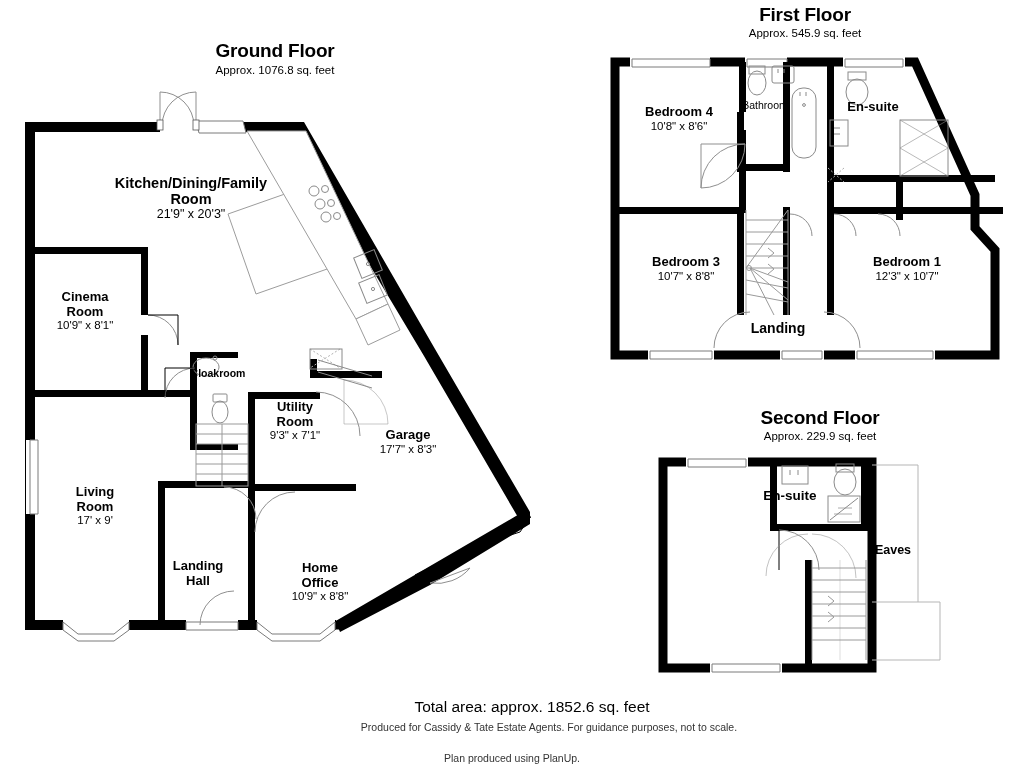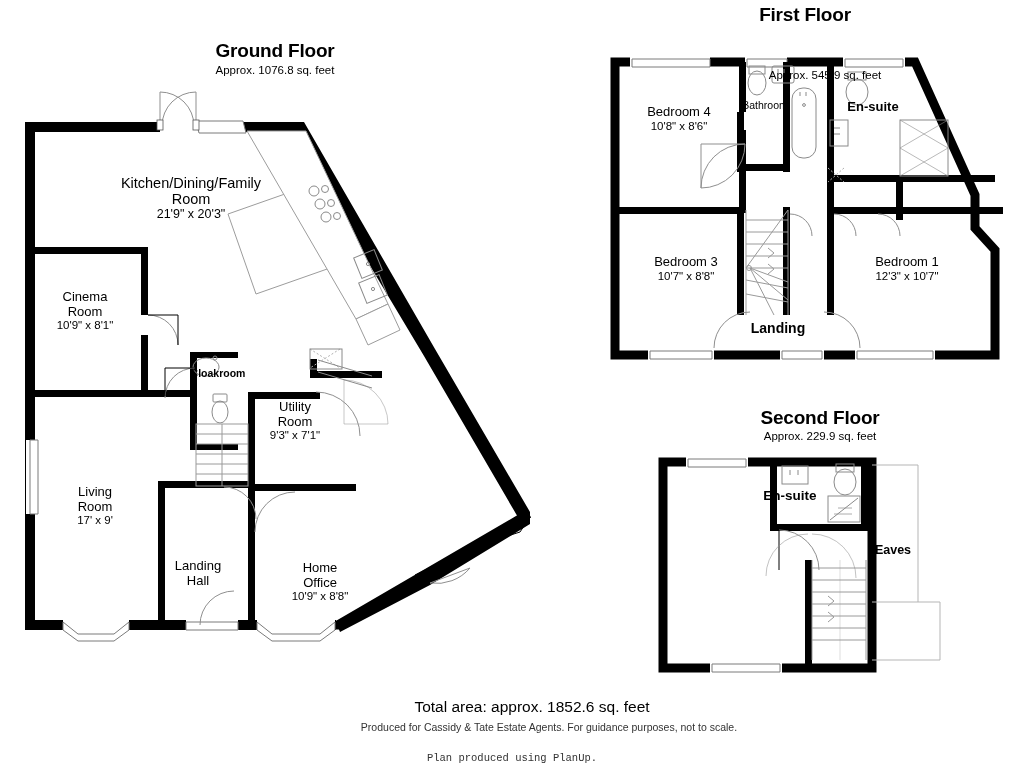--- a/index.html
+++ b/index.html
@@ -43,21 +43,21 @@
     font-size: 11.5px;
     white-space: nowrap;
   }
   .room {
     position: absolute;
     text-align: center;
     line-height: 1.12;
     white-space: nowrap;
   }
   .room .rname {
-    font-weight: normal;
+    font-weight: bold;
     font-size: 14.5px;
     display: block;
   }
   .room .rdim {
     font-size: 12.5px;
     display: block;
   }
   .room.small .rname { font-size: 13px; }
   .room.small .rdim { font-size: 11.5px; }
   .label-plain {
@@ -83,21 +83,20 @@
     color: #333;
     white-space: nowrap;
   }
   .footer-credit {
     position: absolute;
     width: 1024px;
     text-align: center;
     font-size: 10.5px;
     color: #333;
     white-space: nowrap;
-    font-family: Liberation Mono, monospace;
   }
   
   .wall { fill: #000000; stroke: none; }
   .thinwall { fill: none; stroke: #000000; stroke-width: 1; }
   .fixture { fill: none; stroke: #8a8a8a; stroke-width: 1; }
   .fixture-d { fill: none; stroke: #b0b0b0; stroke-width: 1; stroke-dasharray: 2 2;}
   .door-arc { fill: none; stroke: #8f8f8f; stroke-width: 1; }
   .window-line { fill: #ffffff; stroke: #7a7a7a; stroke-width: 1; }
   .stair { fill: none; stroke: #9a9a9a; stroke-width: 1; }
   .eaves-line { fill: none; stroke: #b5b5b5; stroke-width: 1; }
@@ -359,34 +358,38 @@
   </div>
 
   <div class="label-plain" style="left:182px; top:367px; width:72px; font-size:10.5px;">Cloakroom</div>
 
   <div class="room small" style="left:240px; top:400px; width:110px;">
     <span class="rname">Utility</span>
     <span class="rname">Room</span>
     <span class="rdim">9'3" x 7'1"</span>
   </div>
 
+  <div class="room small" style="left:350px; top:428px; width:116px;">
+    <span class="rname">Garage</span>
+    <span class="rdim">17'7" x 8'3"</span>
+  </div>
 
   <div class="room small" style="left:262px; top:561px; width:116px;">
     <span class="rname">Home</span>
     <span class="rname">Office</span>
     <span class="rdim">10'9" x 8'8"</span>
   </div>
 
   <div class="room small" style="left:140px; top:559px; width:116px;">
     <span class="rname">Landing</span>
     <span class="rname">Hall</span>
   </div>
 
   <div class="floor-title" style="left:700px; top:4px; width:210px;">First Floor</div>
-  <div class="floor-sub" style="left:720px; top:27px; width:210px;margin-top:42px;">Approx. 545.9 sq. feet</div>
+  <div class="floor-sub" style="left:700px; top:27px; width:210px;">Approx. 545.9 sq. feet</div>
 
   <div class="room small" style="left:618px; top:105px; width:122px;">
     <span class="rname">Bedroom 4</span>
     <span class="rdim">10'8" x 8'6"</span>
   </div>
 
   <div class="label-plain light" style="left:733px; top:99px; width:64px; font-size:10.5px;">Bathroom</div>
 
   <div class="label-plain" style="left:836px; top:99px; width:74px; font-size:13px;">En-suite</div>
 

